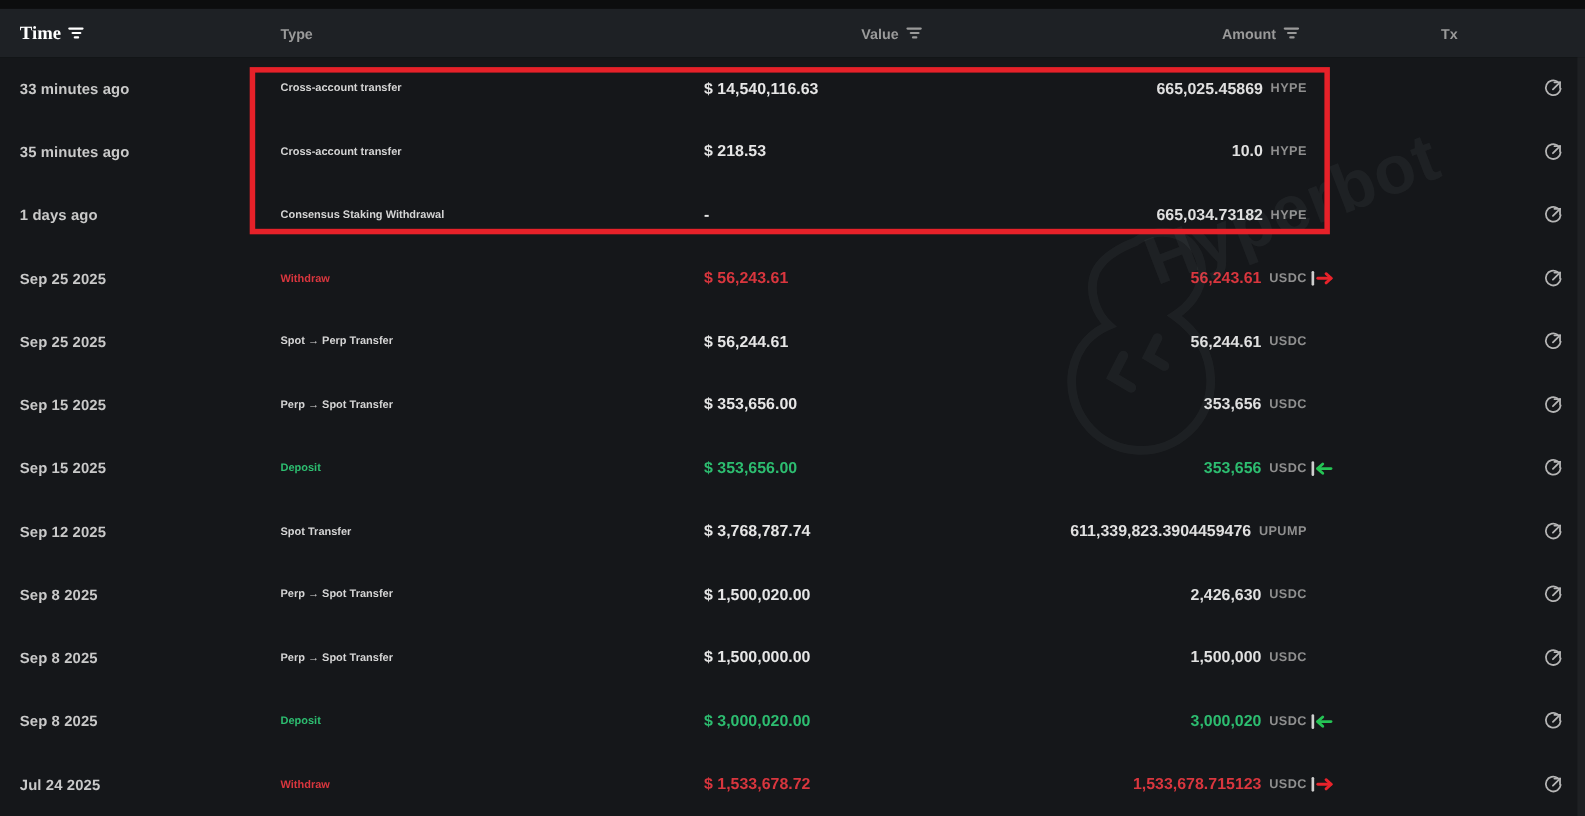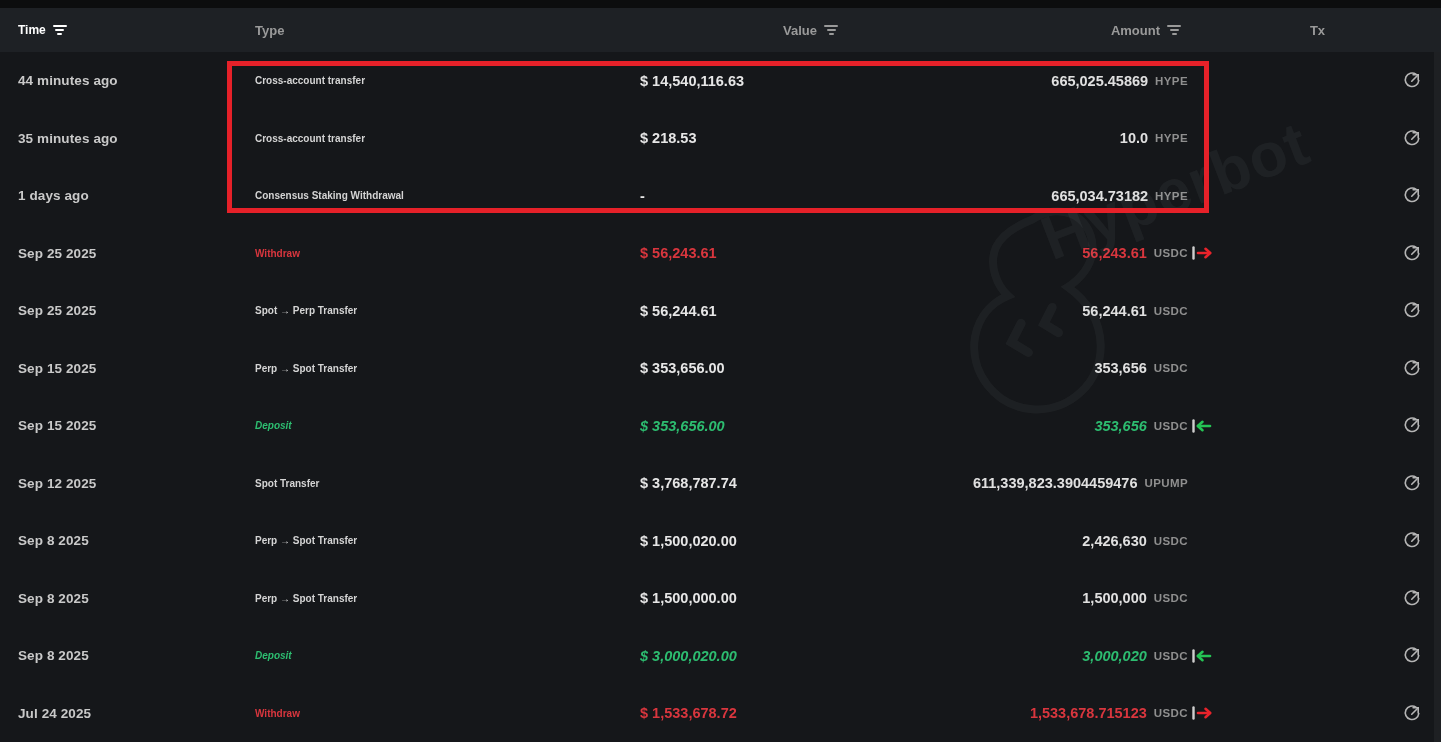--- a/index.html
+++ b/index.html
@@ -31,35 +31,35 @@
   .cell-type { padding-left:15px; font-size:10px; color:#d4d4d4; }
   .cell-value { text-align:left; font-size:14.5px; color:#e6e6e6; white-space:nowrap; }
   .cell-amount { display:flex; justify-content:flex-end; align-items:center; white-space:nowrap; }
   .amount-number { font-size:14.5px; color:#e0e0e0; }
   .coin-label { font-size:11.5px; color:#8f8f8f; margin-left:7px; letter-spacing:.4px; }
   .dir-slot { width:25px; height:18px; display:flex; justify-content:flex-end; align-items:center; }
   .cell-tx { display:flex; justify-content:flex-end; align-items:center; padding-right:19px; }
   .tx-link { width:19px; height:19px; display:flex; cursor:pointer; }
 
   .hcell { display:flex; align-items:center; gap:7px; }
-  .h-time { padding-left:18px; color:#ffffff; font-size:12px; }
+  .h-time { padding-left:18px; color:#ffffff; font-size:17px;font-family:Liberation Serif, serif; }
   .h-type { padding-left:15px; }
   .h-value { justify-content:flex-end; }
   .h-amount { justify-content:flex-end; }
   .h-tx { justify-content:center; padding-right:19px; color:#9a9a9a; }
   .spacer25 { width:25px; flex:none; }
 
   .filter-icon { display:inline-flex; flex-direction:column; align-items:center; gap:2px; cursor:pointer; }
   .filter-icon i { display:block; height:2px; background:currentColor; border-radius:1px; }
   .filter-icon i:nth-child(1){ width:14px; }
   .filter-icon i:nth-child(2){ width:9px; }
   .filter-icon i:nth-child(3){ width:5px; }
 
   .red   { color:var(--red) !important; }
-  .green { color:var(--green) !important;font-style:italic; }
+  .green { color:var(--green) !important; }
 
   .highlight-box {
     position:absolute; left:227px; top:61px; width:982px; height:152px;
     border:5px solid var(--boxred); z-index:60; pointer-events:none;
   }
   .watermark {
     position:absolute; z-index:5; pointer-events:none; opacity:1;
   }
   .wm-text {
     left:1035px; top:155px; font-size:62px; font-weight:700;
@@ -105,21 +105,21 @@
       </span>
     <span class="spacer25"></span>
   </div>
   <div class="hcell h-tx">
     <span>Tx</span>
   </div>
 </div>
 
 <div class="table-body">
     <div class="tr">
-    <div class="cell-time">44 minutes ago</div>
+    <div class="cell-time">33 minutes ago</div>
     <div class="cell-type">Cross-account transfer</div>
     <div class="cell-value">$ 14,540,116.63</div>
     <div class="cell-amount">
       <span class="amount-number">665,025.45869</span>
       <span class="coin-label">HYPE</span>
       <span class="dir-slot"></span>
     </div>
     <div class="cell-tx">
       <span class="tx-link">
         <svg width="19" height="19" viewBox="0 0 20 20" fill="none" stroke="#b5b5b5" stroke-width="1.7" stroke-linecap="round">

